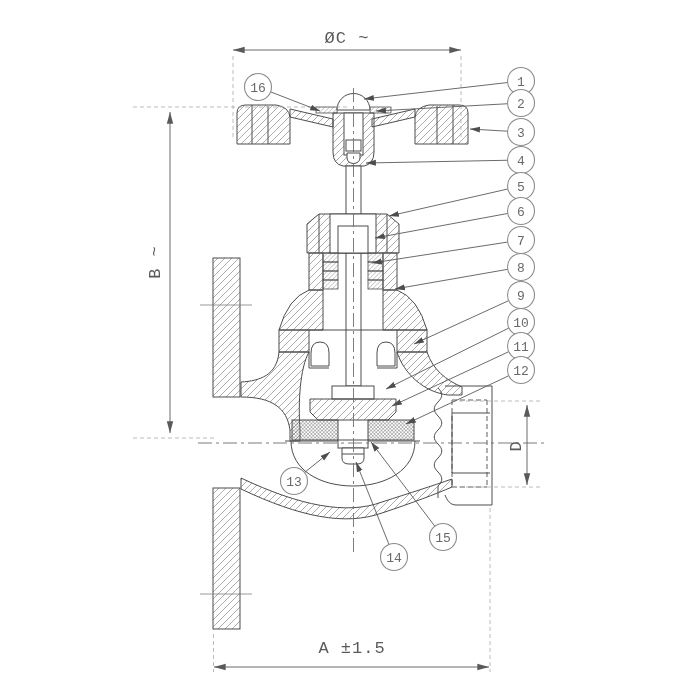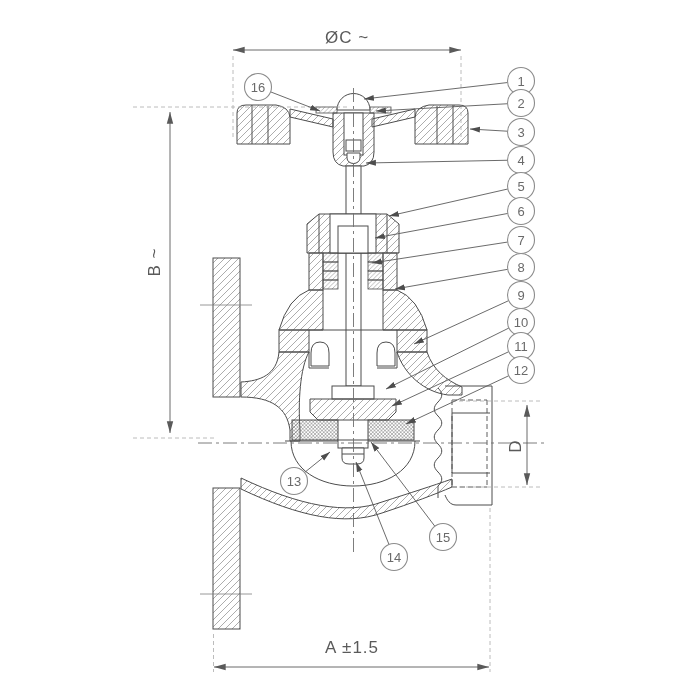--- a/index.html
+++ b/index.html
@@ -1,17 +1,17 @@
 <!DOCTYPE html>
 <html><head>
 <meta charset="utf-8">
 <style>
   html,body{margin:0;padding:0;background:#ffffff;}
   .canvas{position:relative;width:700px;height:700px;background:#ffffff;overflow:hidden;
-          font-family:Liberation Sans, sans-serif;}
+          font-family:Liberation Mono, monospace;}
   svg{position:absolute;left:0;top:0;}
   .dim-text{font-size:17px;fill:#5a5a5a;letter-spacing:1px;}
   .balloon-num{font-size:13px;fill:#6a6a6a;text-anchor:middle;}
   .main{stroke:#4d4d4d;stroke-width:1;fill:none;}
   .mainw{stroke:#4d4d4d;stroke-width:1;fill:#ffffff;}
   .hatch{stroke:#4d4d4d;stroke-width:1;fill:url(#hatch);}
   .hatch2{stroke:#4d4d4d;stroke-width:0.8;fill:url(#hatch2);}
   .knurl{stroke:#4d4d4d;stroke-width:1;fill:url(#knurl);}
   .thin{stroke:#7d7d7d;stroke-width:0.8;fill:none;}
   .dimline{stroke:#5a5a5a;stroke-width:0.9;fill:none;}

